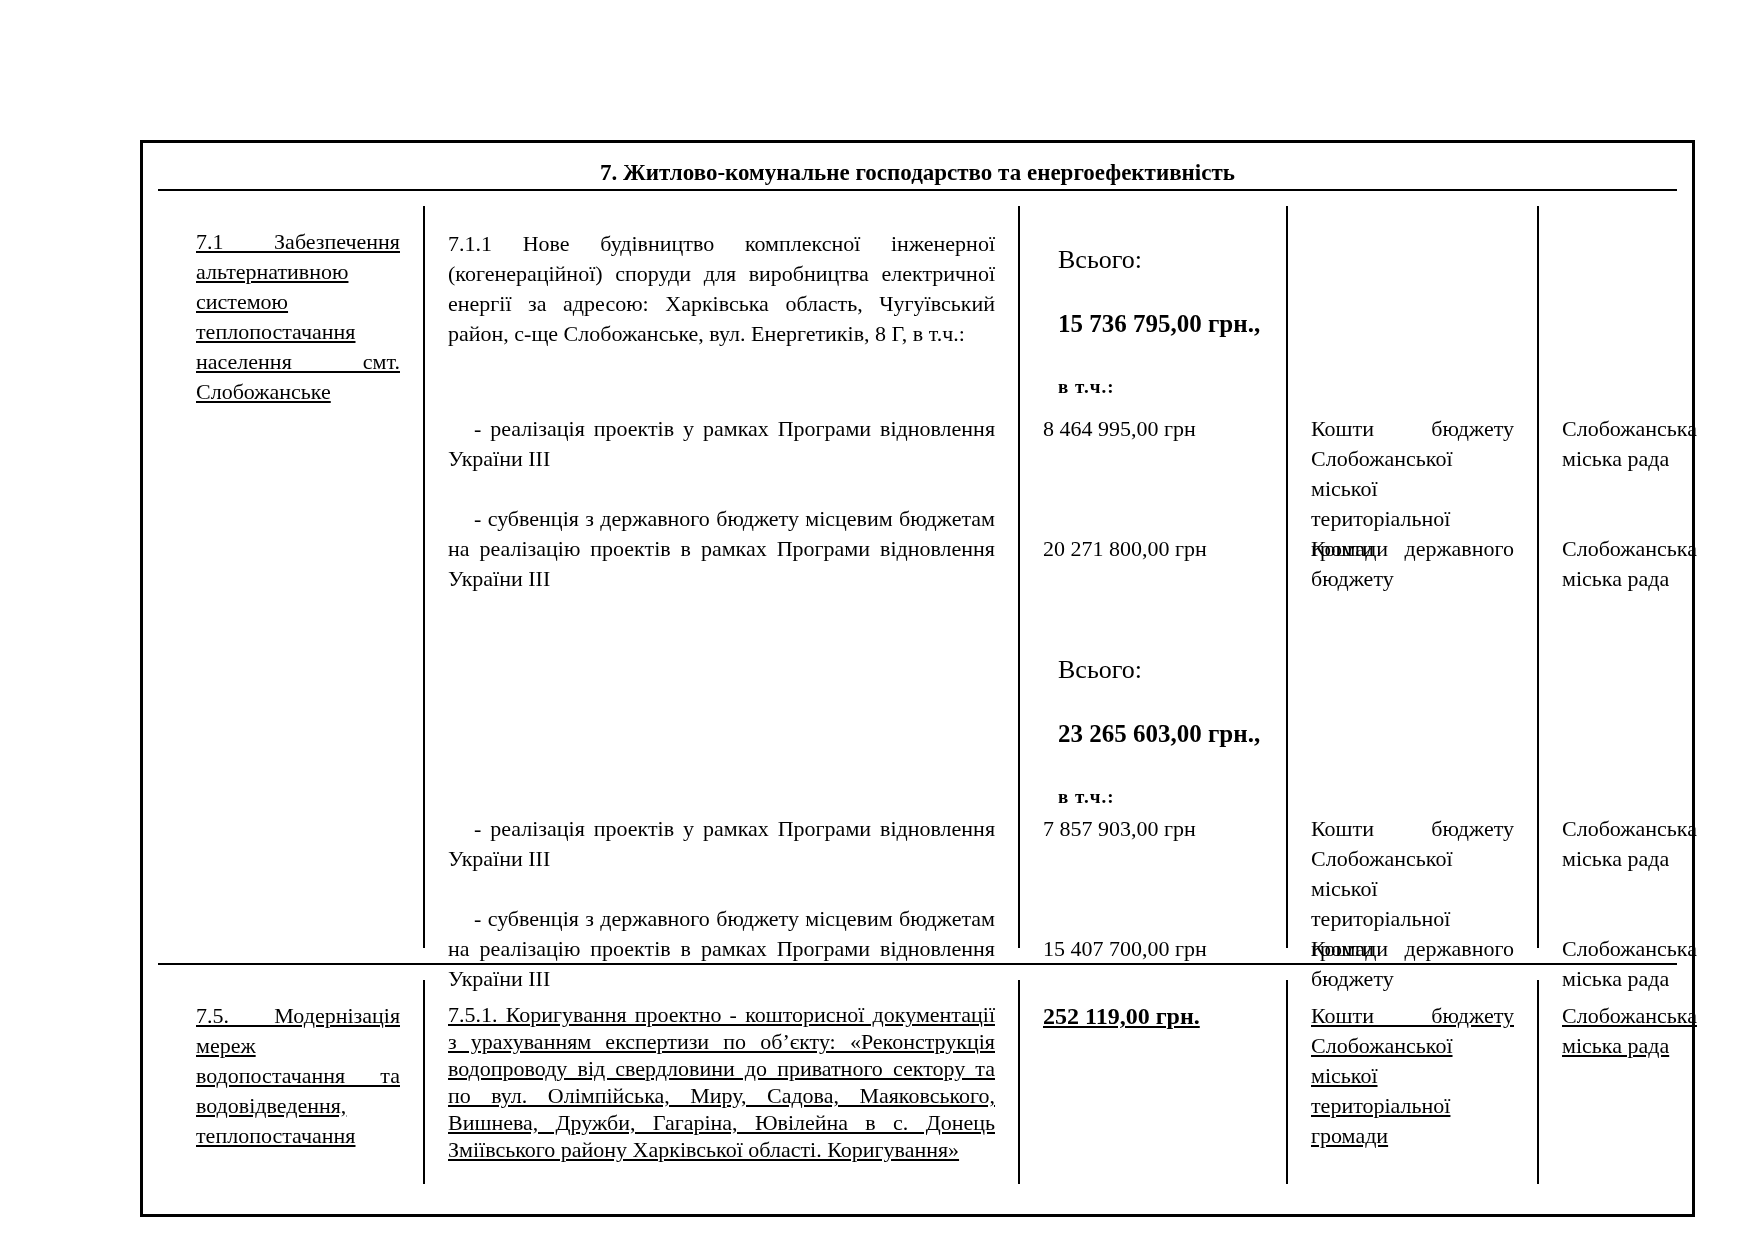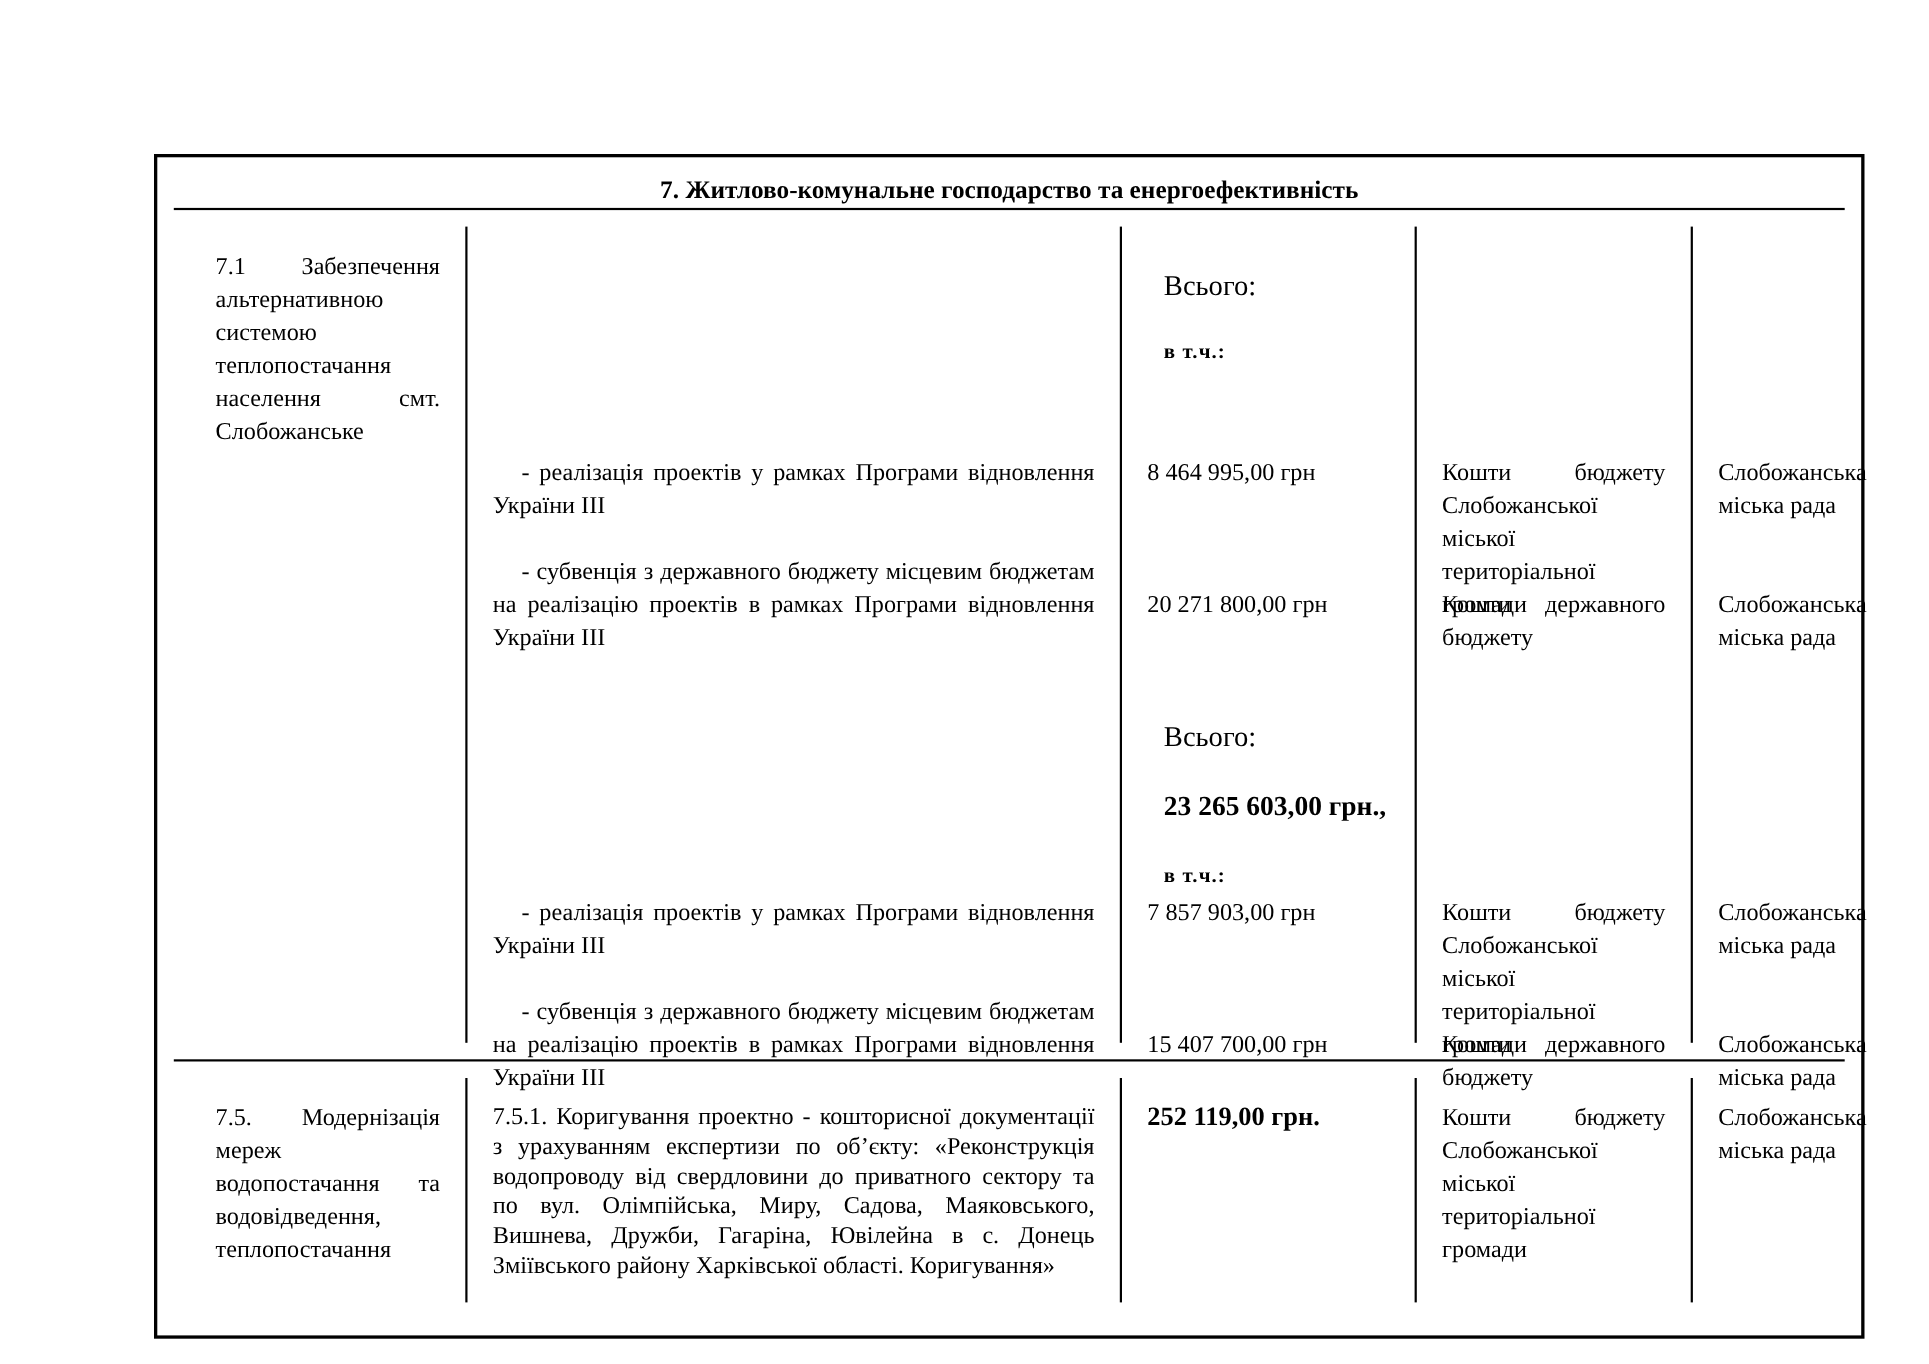--- a/index.html
+++ b/index.html
@@ -26,20 +26,21 @@
     border-bottom: 2px solid #000000;
     text-align: center;
     font-weight: bold;
     font-size: 23px;
     line-height: 26px;
     padding: 2px 6px 3px 6px;
   }
   .grid {
     display: grid;
     grid-template-columns: 250px 595px 268px 251px 185px;
+    text-decoration: underline;
   }
   .row71 { height: 772px; }
   .row75 { border-top: 2px solid #000000; min-height: 190px; }
   .cell {
     position: relative;
     padding: 6px 8px;
     overflow: visible;
   }
   .cell + .cell { border-left: 2px solid #000000; }
   .abs { position: absolute; left: 8px; right: 8px; }
@@ -74,29 +75,31 @@
       <span>7. Житлово-комунальне господарство та енергоефективність</span>
     </div>
 
     <div class="grid row71">
 
       <div class="cell">
         <div class="txt just">7.1 Забезпечення альтернативною системою теплопостачання населення смт. Слобожанське</div>
       </div>
 
       <div class="cell">
+        <div class="abs t8 txt just">7.1.1 Нове будівництво комплексної інженерної (когенераційної) споруди для виробництва електричної енергії за адресою: Харківська область, Чугуївський район, с-ще Слобожанське, вул. Енергетиків, 8 Г, в т.ч.:</div>
         <div class="abs t193 txt just sub">- реалізація проектів у рамках Програми відновлення України ІІІ</div>
         <div class="abs t283 txt just sub">- субвенція з державного бюджету місцевим бюджетам на реалізацію проектів в рамках Програми відновлення України ІІІ</div>
         <div class="abs t593 txt just sub">- реалізація проектів у рамках Програми відновлення України ІІІ</div>
         <div class="abs t683 txt just sub">- субвенція з державного бюджету місцевим бюджетам на реалізацію проектів в рамках Програми відновлення України ІІІ</div>
       </div>
 
       <div class="cell">
         <div class="abs t8">
           <div class="total-label">Всього:</div>
+          <div class="total-value">15 736 795,00 грн.,</div>
           <div class="total-suffix">в т.ч.:</div>
         </div>
         <div class="abs t193 amount">8 464 995,00 грн</div>
         <div class="abs t313 amount">20 271 800,00 грн</div>
         <div class="abs t418">
           <div class="total-label">Всього:</div>
           <div class="total-value">23 265 603,00 грн.,</div>
           <div class="total-suffix">в т.ч.:</div>
         </div>
         <div class="abs t593 amount">7 857 903,00 грн</div>

